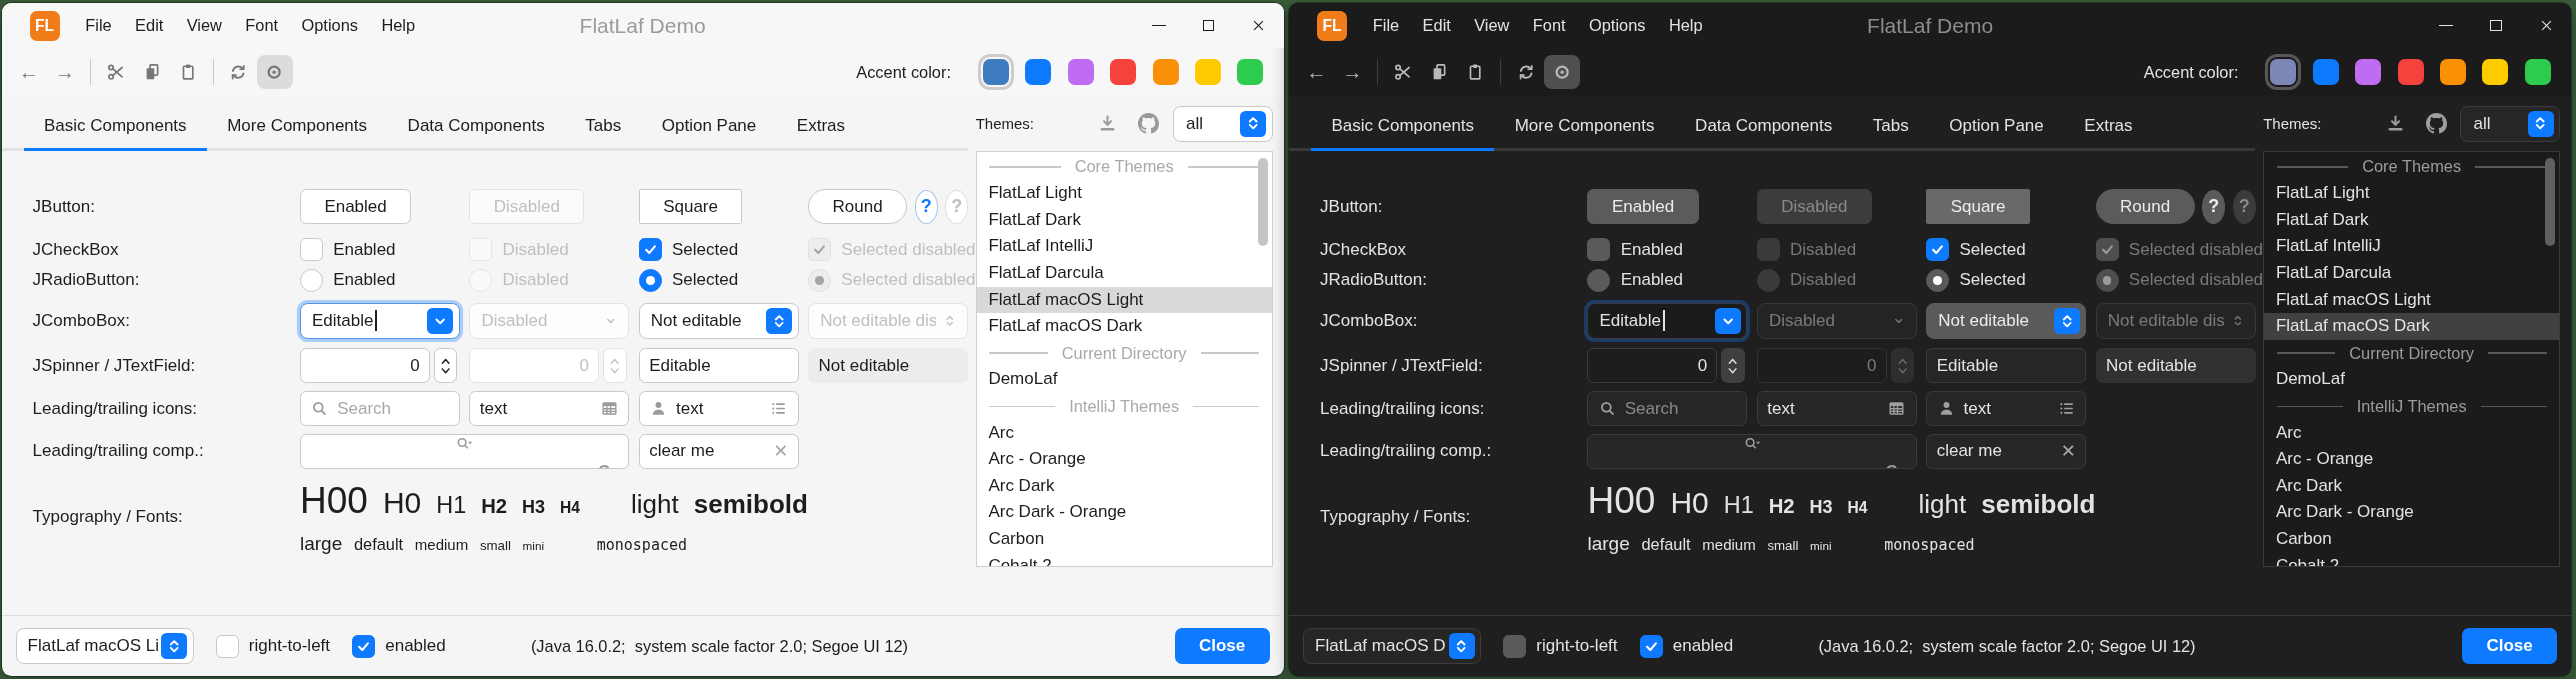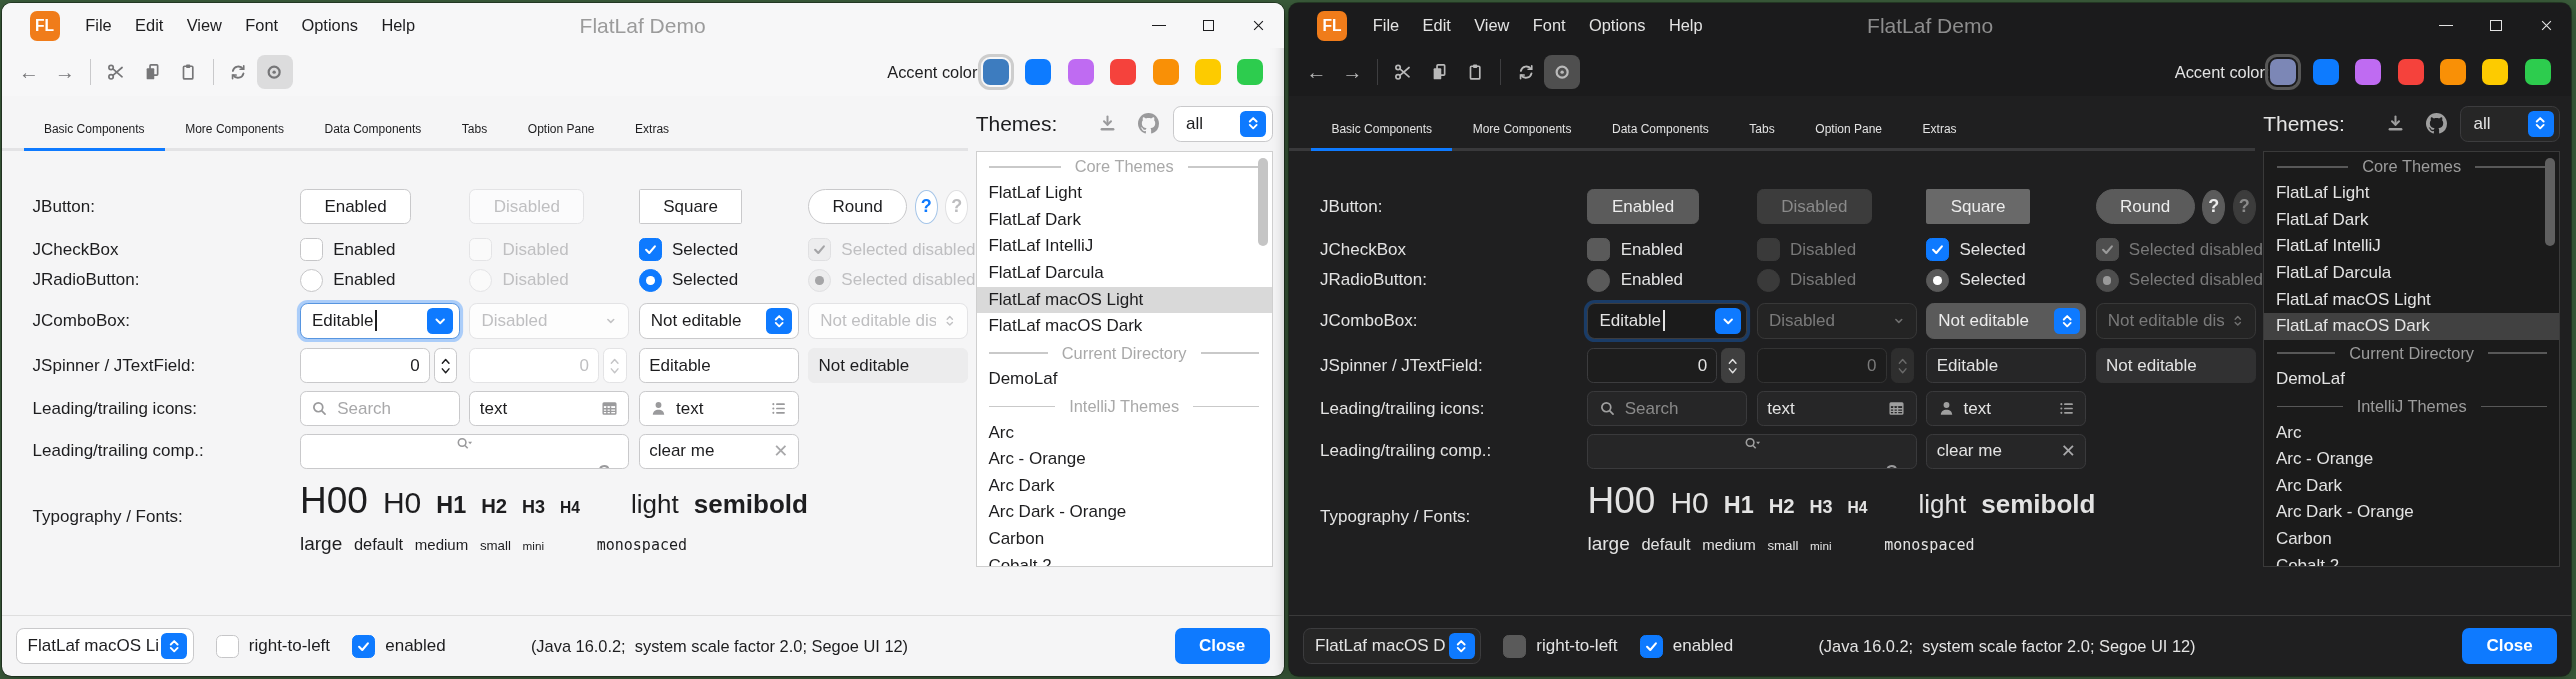--- a/index.html
+++ b/index.html
@@ -42,34 +42,34 @@
   .wc svg { width:15px; height:15px; stroke:var(--text); }
 
   
   .toolbar { height:48px; flex:none; background:var(--titlebar); display:flex; align-items:center;
              padding:0 15.6px 0 9.4px; }
   .tbtn { width:36px; height:34px; border-radius:7.8px; border:none; background:transparent;
           color:var(--icon); font-size:20.3px; display:grid; place-items:center; }
   .tbtn svg { width:20.3px; height:20.3px; }
   .tbtn.toggled { background:var(--toggle); }
   .tsep { width:0.8px; height:26.6px; background:var(--border); margin:0 7px; }
-  .accent-area { margin-left:auto; display:flex; align-items:center; gap:1px; }
+  .accent-area { margin-left:auto; display:flex; align-items:center; gap:32px; }
   .accent-label { font-size:16.4px; }
   .accent-swatches { display:flex; align-items:center; gap:16.4px; padding-right:4.7px; }
   .swatch { width:26px; height:26px; border-radius:7px; display:inline-block; }
   .swatch.selected { outline:3.1px solid #cdcdcd; outline-offset:2.3px; }
   .dark .swatch.selected { outline-color:#575757; }
 
   
   .wbody { flex:1; display:flex; min-height:0; }
   .main { flex:1; min-width:0; display:flex; flex-direction:column; }
 
   .tabbar { height:55px; flex:none; display:flex; align-items:flex-end; padding-left:22px; position:relative; }
   .tabbar::after { content:""; position:absolute; left:0; right:4.7px; bottom:0; height:3.1px; background:var(--tab-line); }
-  .tab { padding:0 20.3px 15.6px; font-size:12px; position:relative; z-index:1; white-space:nowrap; }
+  .tab { padding:0 20.3px 15.6px; font-size:17px; position:relative; z-index:1; white-space:nowrap; }
   .tab.active::after { content:""; position:absolute; left:0; right:0; bottom:0; height:3.1px; background:var(--accent); }
 
   .rows { padding:14px 0 0 31px;margin-top:24px; }
   .row { display:grid; grid-template-columns:258px repeat(4,160px); column-gap:9.4px; align-items:center; }
   .rlabel { font-size:17px; }
   .mb18{margin-bottom:14px}.mb10{margin-bottom:7.8px}.mb14{margin-bottom:11px}.mb12{margin-bottom:9.4px}
 
   
   .btn { height:35px; padding:0 23.4px; border-radius:6.3px; background:#fff; border:0.8px solid var(--border);
          font-size:17px; color:var(--text); font-family:inherit; white-space:nowrap; }
@@ -160,33 +160,33 @@
   .span2 { grid-column:span 2;flex-direction:column; }
   .dark .tfield { background:#262627; border-color:#3a3a3c; }
   .dark .tfield.readonly { background:#313132; border-color:#313132; }
   .dark .ticon { color:#9f9f9f; }
   .dark .placeholder { color:#8a8a8a; }
 
   
   .row-typo { margin-top:11px; }
   .typo-block { grid-column:2 / -1; }
   .typo-line1 { display:flex; align-items:baseline; gap:15px; }
-  .h00{font-size:37px}.h0{font-size:30px}.h1{font-size:23.4px;font-weight:700}
+  .h00{font-size:37px}.h0{font-size:30px}.h1{font-size:23.4px;font-weight:400}
   .h2{font-size:20.3px;font-weight:700}.h3{font-size:18px;font-weight:700}.h4{font-size:15.6px;font-weight:700}
   .w-light{font-size:26px;font-weight:300;margin-left:36px}
   .w-semibold{font-size:26px;font-weight:600}
   .typo-line2 { display:flex; align-items:baseline; gap:11.7px; margin-top:11px; }
   .sz-large{font-size:19px}.sz-default{font-size:16.4px}.sz-medium{font-size:15px}
   .sz-small{font-size:13.3px}.sz-mini{font-size:11.7px}
   .mono { font-family:"DejaVu Sans Mono", monospace; font-size:15px; margin-left:41px; }
 
   
   .themes { width:311px; flex:none; display:flex; flex-direction:column; padding:0 11px 0 3.1px; }
   .themes-header { height:55px; flex:none; display:flex; align-items:center; gap:7px; }
-  .themes-label { font-size:21px; margin-right:auto; }
+  .themes-label { font-size:15px; margin-right:auto; }
   .icon-btn { width:34px; height:34px; display:grid; place-items:center; color:#9a9a9c; background:transparent; border:none; }
   .icon-btn svg { width:21px; height:21px; }
   .dark .icon-btn { color:#9f9f9f; }
   .filter-combo { width:100px; padding-left:12.5px; }
   .theme-list { height:416px; flex:none; background:var(--list-bg); border:0.8px solid var(--list-border);
                 position:relative; overflow:hidden; padding-top:1.6px; }
   .theme-item { height:26.6px; line-height:26.6px; padding-left:11.7px; font-size:17px; white-space:nowrap; }
   .theme-item.selected { background:var(--sel); }
   .theme-sep { height:26.6px; display:flex; align-items:center; padding:0 12.5px; gap:14px; }
   .sep-line { flex:1; height:1.6px; background:var(--sep-line); }

